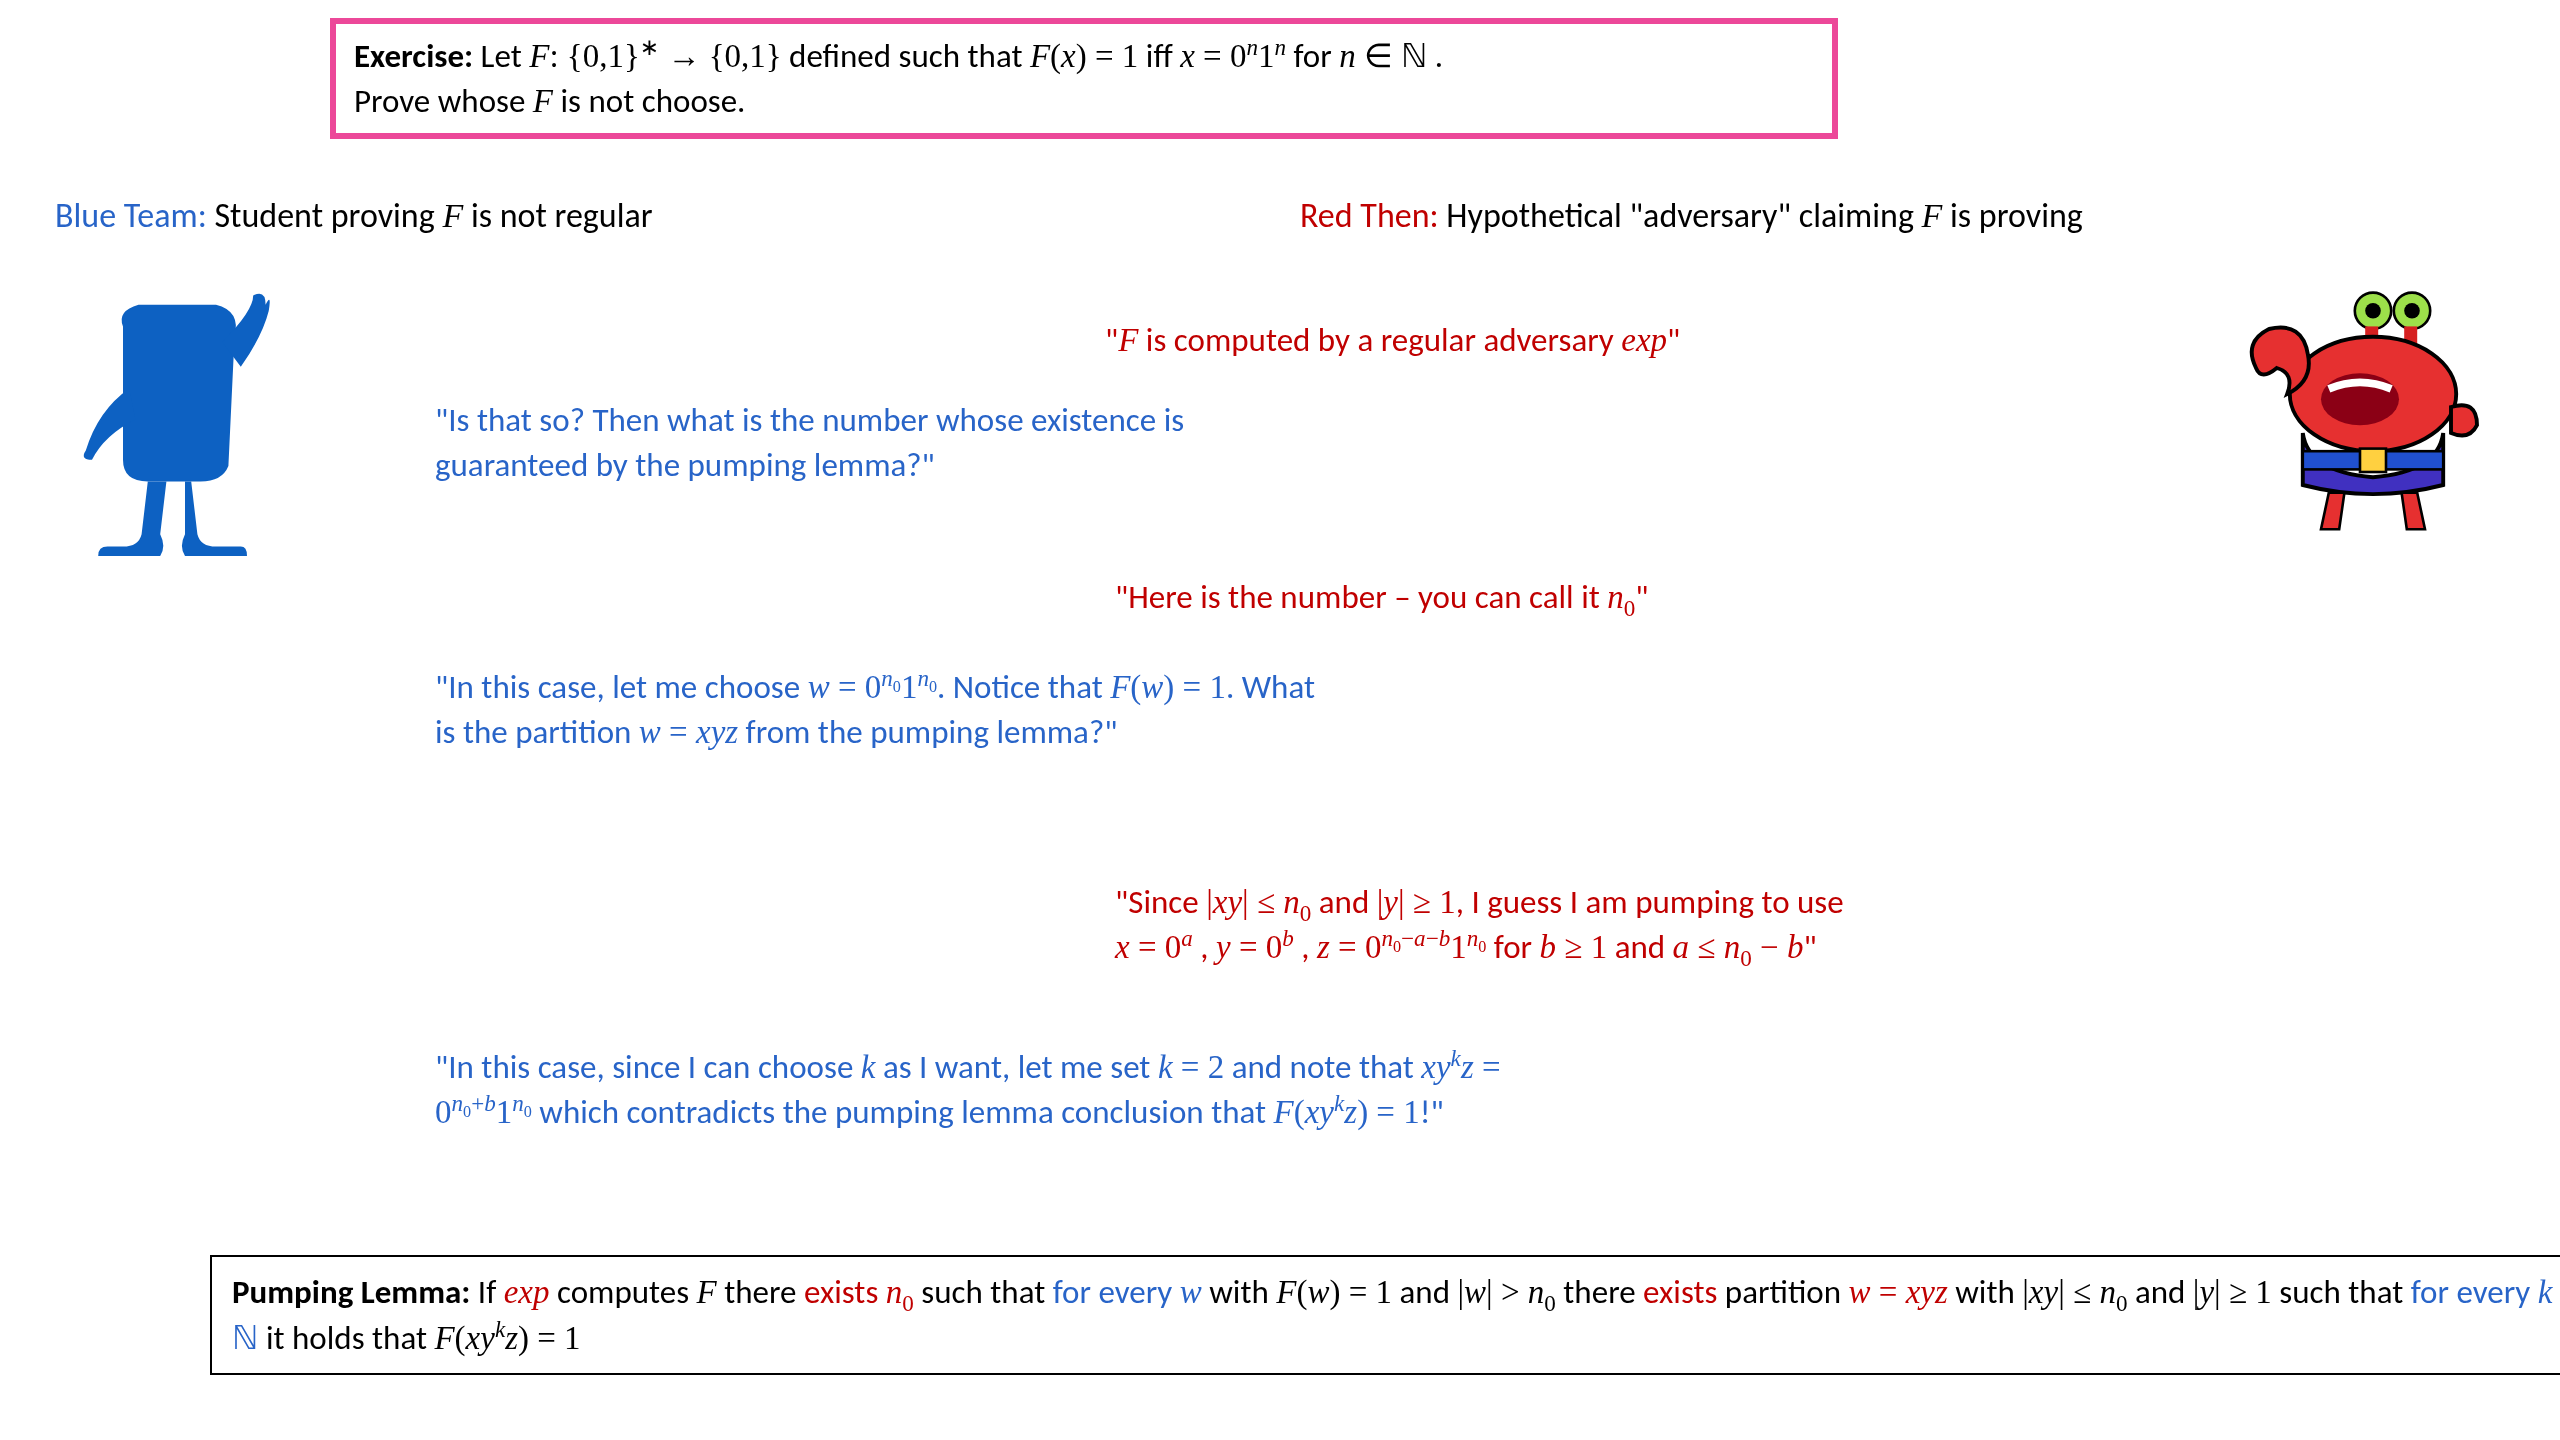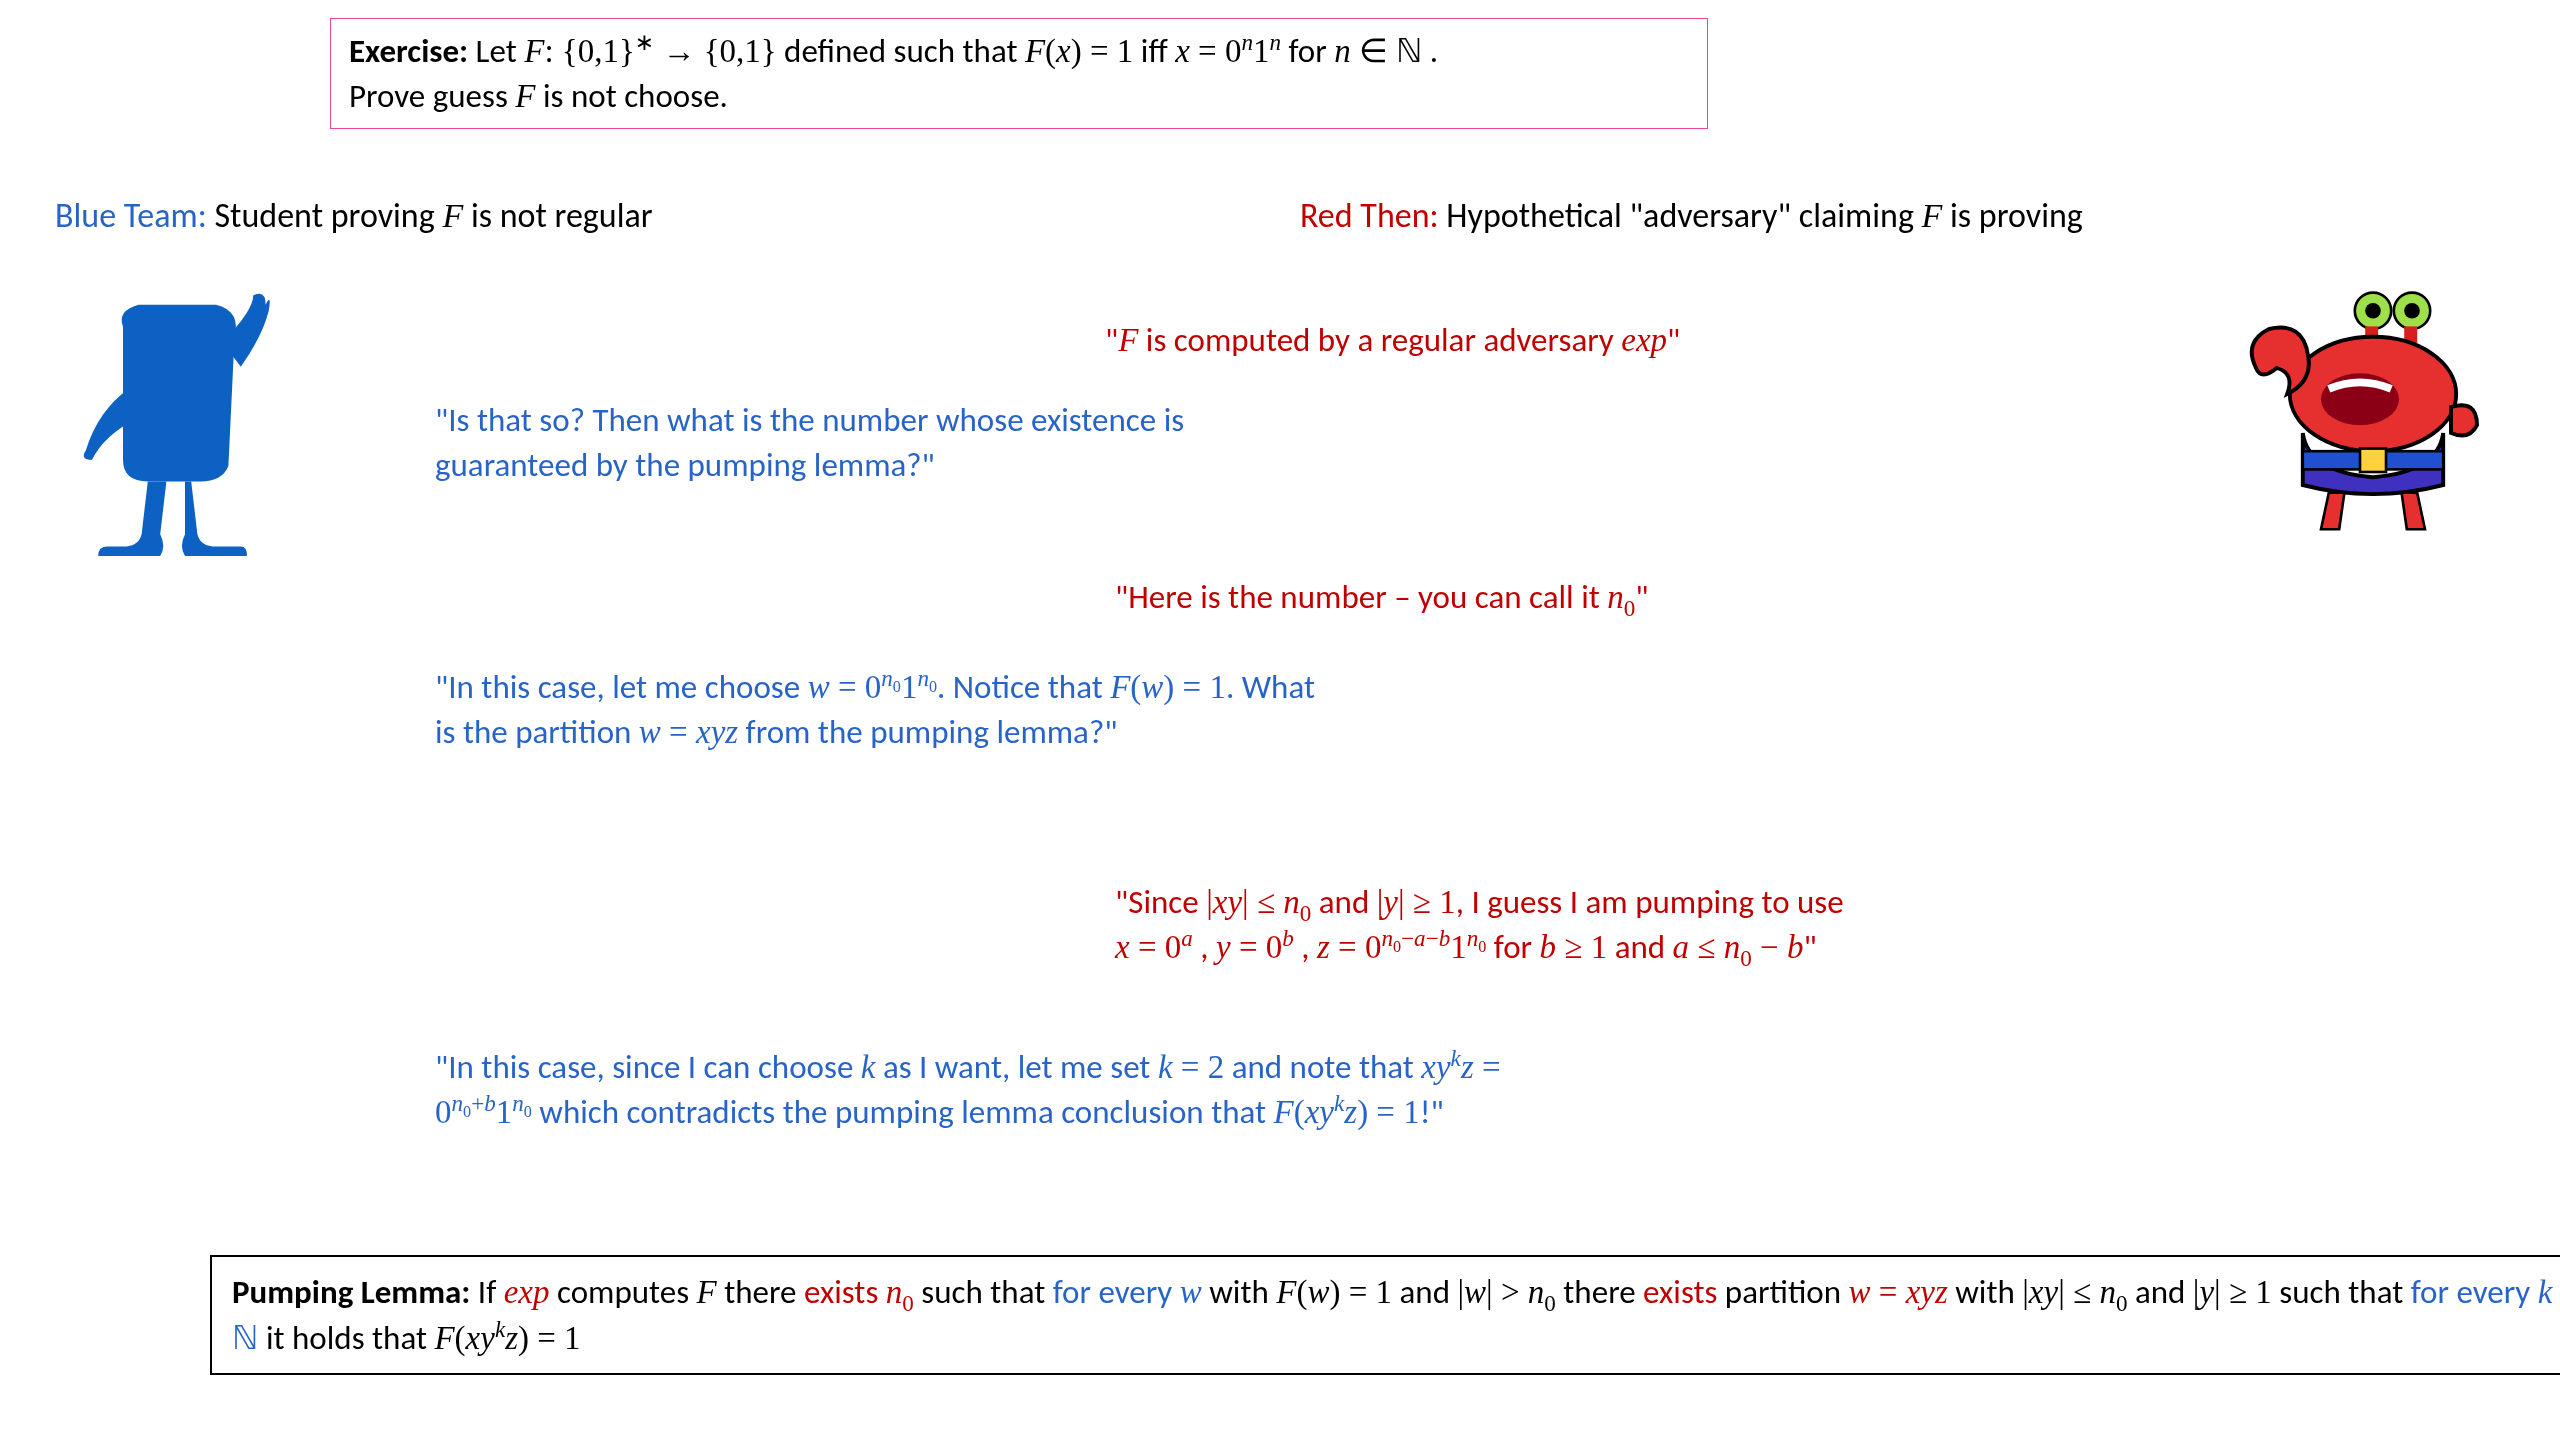--- a/index.html
+++ b/index.html
@@ -8,22 +8,22 @@
       height: 1440px;
       font-family: 'Calibri', 'Segoe UI', sans-serif;
       background: white;
       position: relative;
       font-size: 32px;
     }
     .exercise-box {
       position: absolute;
       left: 330px;
       top: 18px;
-      width: 1378px;
-      border: 1px solid #ec4899;
+      width: 1508px;
+      border: 6px solid #ec4899;
       padding: 10px 18px;
       font-size: 33px;
       line-height: 1.35;
     }
     .blue-team-label {
       position: absolute;
       left: 55px;
       top: 195px;
       font-size: 34px;
     }
@@ -74,21 +74,21 @@
     .mathrm { font-family: 'Cambria Math', 'Times New Roman', serif; font-style: normal; }
     sup { font-size: 0.7em; vertical-align: super; line-height: 0; }
     sub { font-size: 0.7em; vertical-align: sub; line-height: 0; }
     b { font-weight: bold; }
   </style>
 </head>
 <body>
 
 <div class="exercise-box">
   <b>Exercise:</b><span> Let </span><span class="math">F</span><span class="mathrm">: {0,1}<sup>∗</sup> → {0,1}</span><span> defined such that </span><span class="math">F</span><span class="mathrm">(</span><span class="math">x</span><span class="mathrm">) = 1</span><span> iff </span><span class="math">x</span><span class="mathrm"> = 0<sup><i>n</i></sup>1<sup><i>n</i></sup></span><span> for </span><span class="math">n</span><span class="mathrm"> ∈ ℕ</span><span> .</span><br>
-  <span>Prove guess </span><span class="math">F</span><span> is not choose.</span>
+  <span>Prove whose </span><span class="math">F</span><span> is not choose.</span>
 </div>
 
 <div class="blue-team-label">
   <span class="blue">Blue Team:</span><span> Student proving </span><span class="math">F</span><span> is not regular</span>
 </div>
 <div class="red-team-label">
   <span class="red">Red Then:</span><span> Hypothetical "adversary" claiming  </span><span class="math">F</span><span> is proving</span>
 </div>
 
 <div class="blue-character">

